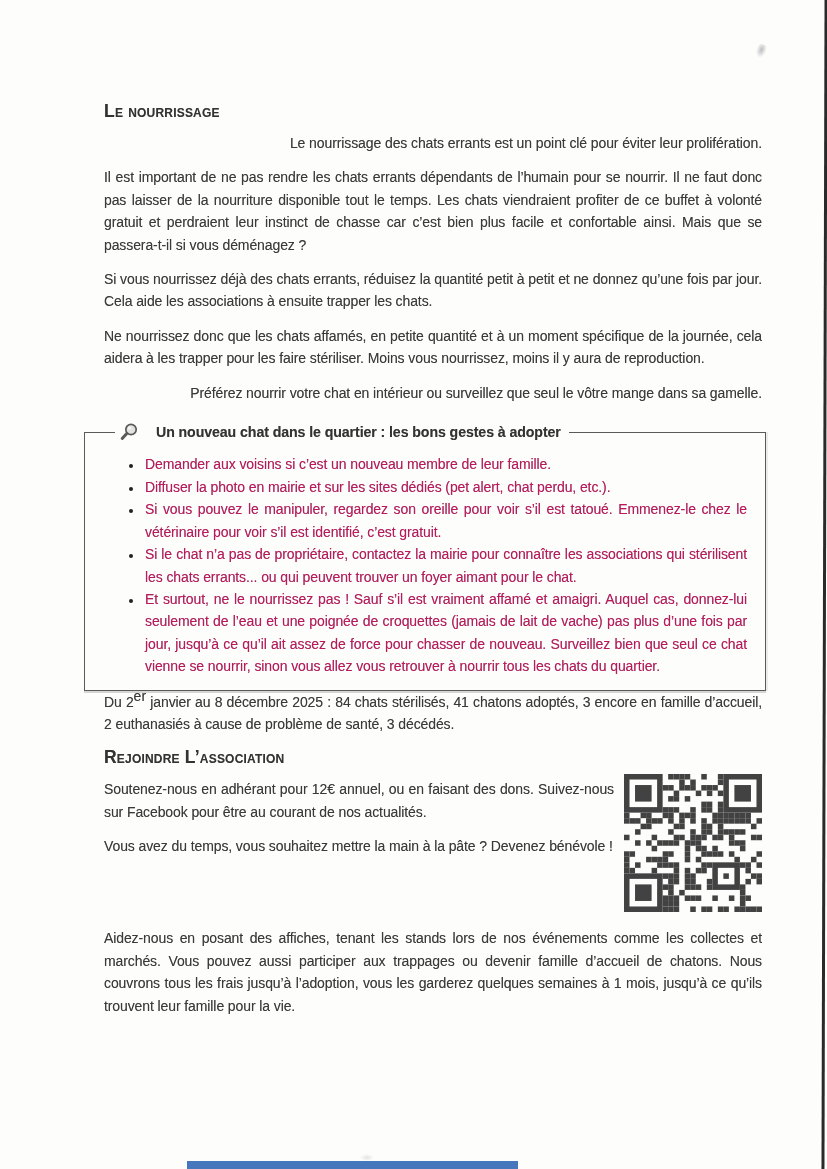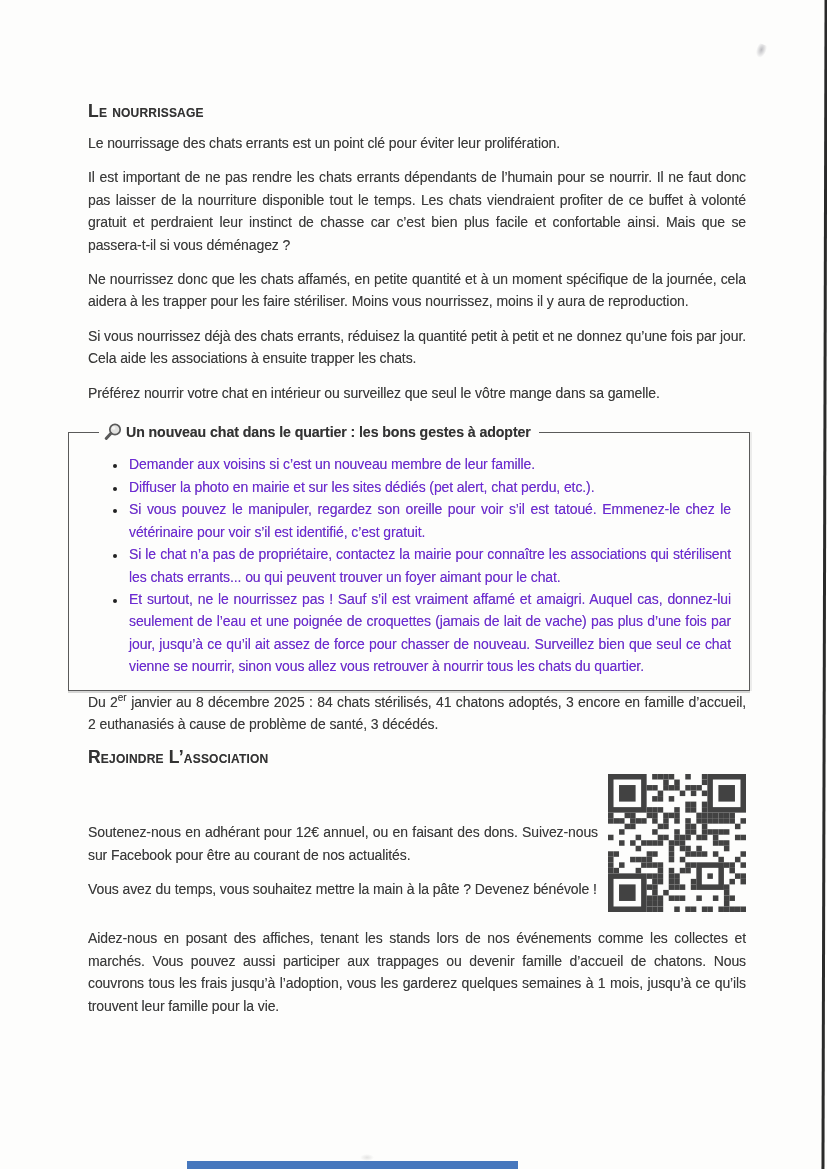--- a/index.html
+++ b/index.html
@@ -25,80 +25,80 @@
   }
   .smudge-bottom{
     position:absolute;left:360px;top:1154px;width:14px;height:7px;
     background:radial-gradient(ellipse, rgba(150,150,150,.25), rgba(150,150,150,0) 70%);
   }
   .footer-bar{
     position:absolute;left:187px;top:1161px;width:331px;height:8px;
   }
 
   .content{
-    position:absolute;left:88px;top:101px;width:658px;
+    position:absolute;left:104px;top:101px;width:658px;
     font-size:14px;line-height:22.4px;letter-spacing:-0.1px;
     text-shadow:0 0 .6px rgba(58,58,58,.45);
   }
   h2.sc{
     font-size:17.5px;line-height:20px;
     font-variant:small-caps;font-weight:bold;color:#333;
     letter-spacing:.2px;margin:0 0 11px 0;
   }
-  p{margin:0 0 12px 0;}
+  p{margin:0 0 12px 0;text-align:right;}
   p.just{text-align:justify;}
 
   
   fieldset.tipbox{
     margin:17px 0 0 -20px;padding:2px 14px 12px 16px;
     width:682px;box-sizing:border-box;
     border:1px solid #5a5a5a;
     box-shadow:0 2px 0 rgba(140,140,140,.35), 2px 0 0 rgba(160,160,160,.18);
     background:transparent;
   }
   fieldset.tipbox legend{
     margin-left:14px;padding:0 8px 0 4px;
-    display:flex;align-items:center;gap:3px;
+    display:flex;align-items:center;gap:17px;
     font-weight:bold;font-size:14.2px;color:#333;
   }
   .tipbox ul{
-    list-style:disc;margin:8px 0 0 0;padding:0 4px 0 42px;color:#6d28d9;
+    list-style:disc;margin:8px 0 0 0;padding:0 4px 0 42px;color:#be185d;
   }
   .tipbox li{text-align:justify;margin:0;padding-left:2px;}
   .tipbox li::marker{color:#222;font-size:12px;}
 
   
-  .assoc-row{display:flex;gap:10px;align-items:flex-end;}
+  .assoc-row{display:flex;gap:10px;align-items:flex-start;}
   .assoc-col{width:527px;}
   .qr{width:138px;height:138px;flex:0 0 138px;margin-top:-4px;}
   .qr svg{display:block;width:138px;height:138px;opacity:.9;}
 
-  sup{font-size:10px;line-height:0;vertical-align:super;letter-spacing:0;}
+  sup{font-size:14px;line-height:0;vertical-align:super;letter-spacing:0;}
 
   .mt-chiffres{margin-top:50px;}
   .mt-assoc{margin-top:40px;}
   .aidez{margin-top:15px;}
 </style>
 </head>
 <body>
 
 <div class="page">
 
   <div class="scan-edge-right"></div>
   <div class="pencil-mark"></div>
   <div class="smudge-bottom"></div>
   <div class="footer-bar" style="background: rgb(70, 119, 189);"></div>
 
   <div class="content">
 
     <h2 class="sc">Le nourrissage</h2>
     <p>Le nourrissage des chats errants est un point clé pour éviter leur prolifération.</p>
     <p class="just">Il est important de ne pas rendre les chats errants dépendants de l’humain pour se nourrir. Il ne faut donc pas laisser de la nourriture disponible tout le temps. Les chats viendraient profiter de ce buffet à volonté gratuit et perdraient leur instinct de chasse car c’est bien plus facile et confortable ainsi. Mais que se passera-t-il si vous déménagez ?</p>
+    <p class="just">Si vous nourrissez déjà des chats errants, réduisez la quantité petit à petit et ne donnez qu’une fois par jour. Cela aide les associations à ensuite trapper les chats.</p>
     <p class="just">Ne nourrissez donc que les chats affamés, en petite quantité et à un moment spécifique de la journée, cela aidera à les trapper pour les faire stériliser. Moins vous nourrissez, moins il y aura de reproduction.</p>
-    <p class="just">Si vous nourrissez déjà des chats errants, réduisez la quantité petit à petit et ne donnez qu’une fois par jour. Cela aide les associations à ensuite trapper les chats.</p>
     <p>Préférez nourrir votre chat en intérieur ou surveillez que seul le vôtre mange dans sa gamelle.</p>
 
     <fieldset class="tipbox">
       <legend>
         <span style="display:inline-flex;">
           <svg width="20" height="20" viewBox="0 0 20 20" aria-hidden="true">
             <circle cx="12" cy="7.5" r="5.2" fill="#e2e2e0" stroke="#5a5a5a" stroke-width="1.7"></circle>
             <circle cx="10.6" cy="6" r="1.8" fill="#f6f6f4" stroke="none"></circle>
             <path d="M7.8 11.5 L3.2 16.5" stroke="#5a5a5a" stroke-width="3" stroke-linecap="round"></path>
           </svg>

